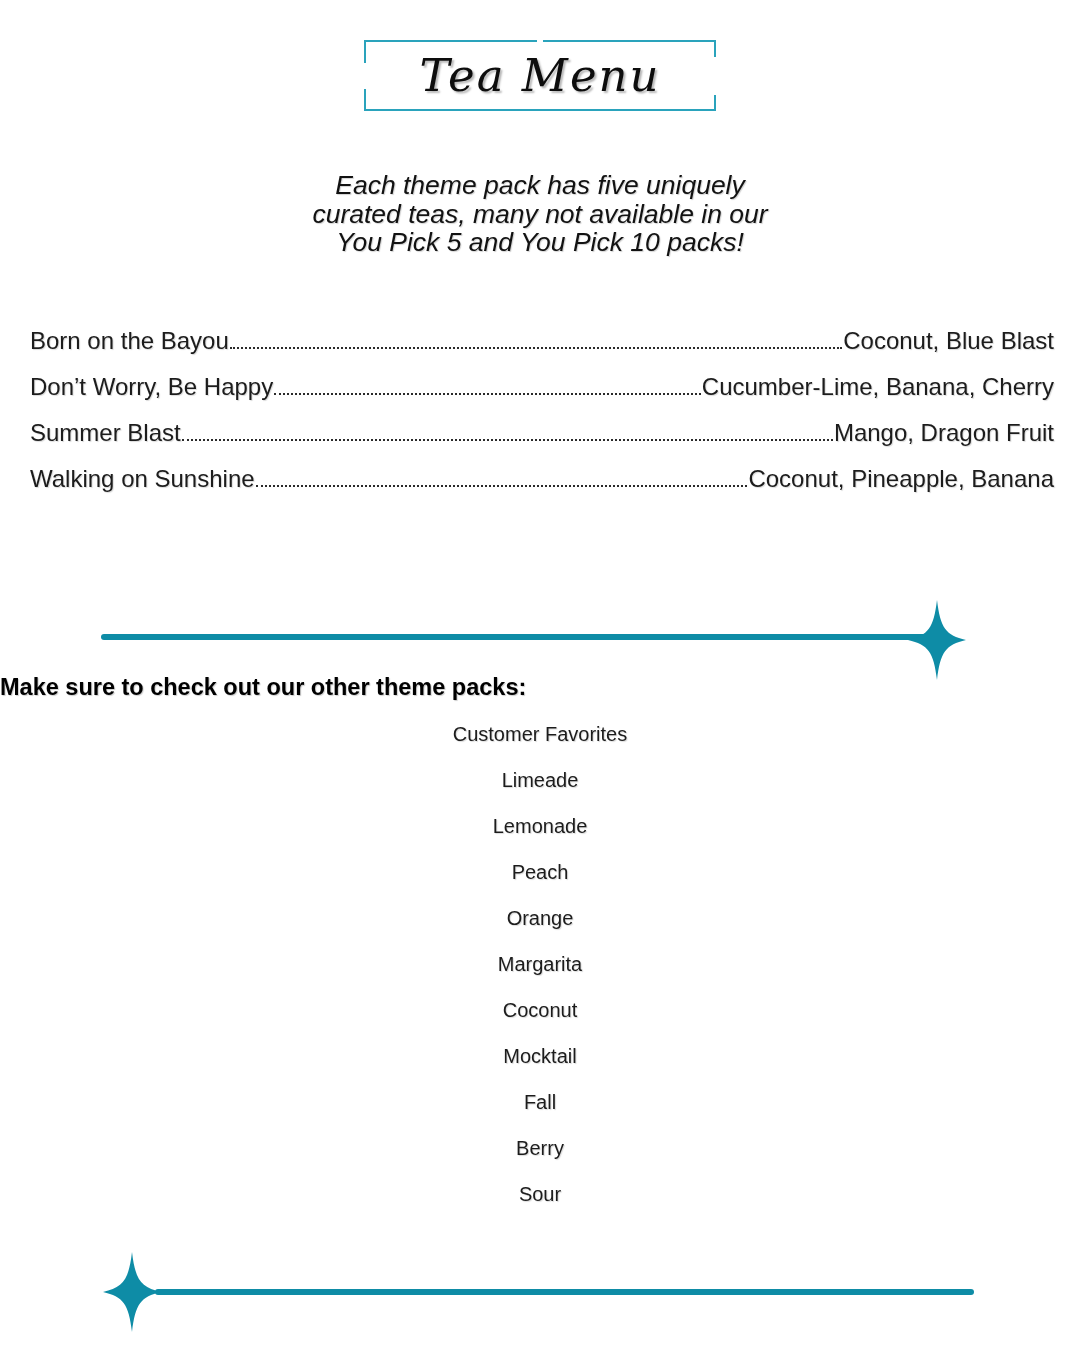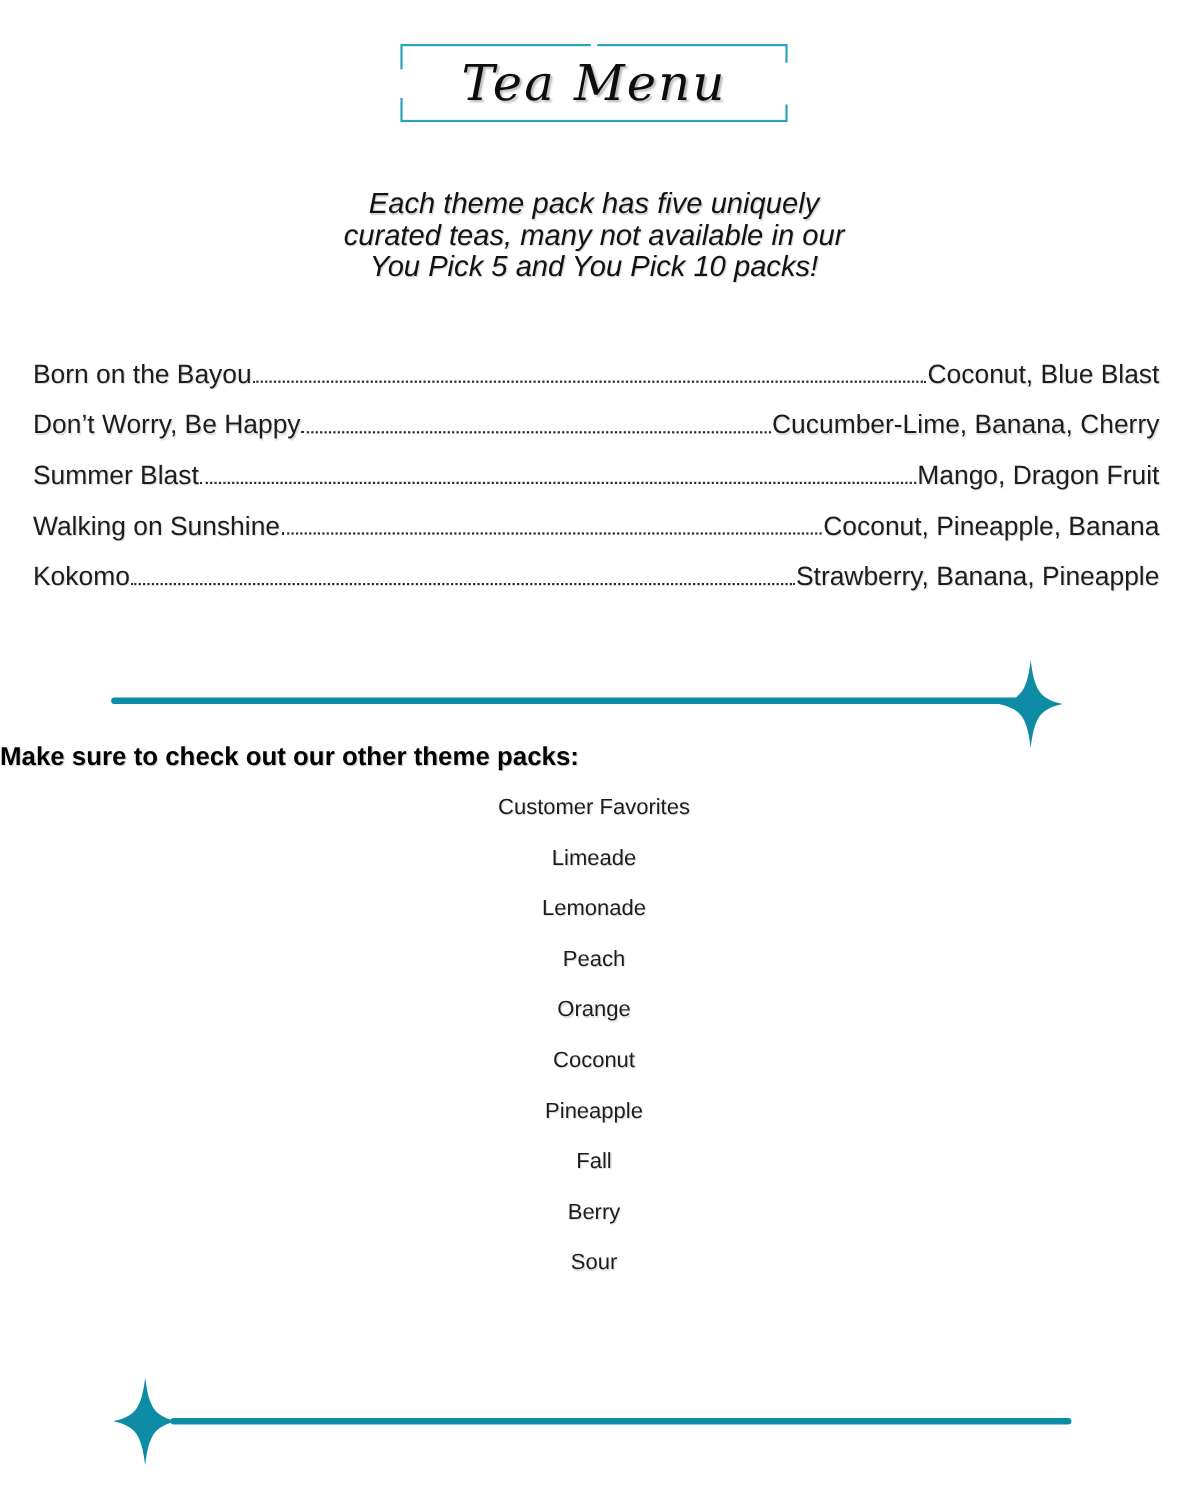--- a/index.html
+++ b/index.html
@@ -140,43 +140,39 @@
       <li class="menu-row">
         <span class="item-name">Summer Blast</span>
         <span class="dots"></span>
         <span class="item-flavors">Mango, Dragon Fruit</span>
       </li>
       <li class="menu-row">
         <span class="item-name">Walking on Sunshine</span>
         <span class="dots"></span>
         <span class="item-flavors">Coconut, Pineapple, Banana</span>
       </li>
-      <li class="menu-row">
-        <span class="item-name">Kokomo</span>
-        <span class="dots"></span>
-        <span class="item-flavors">Strawberry, Banana, Pineapple</span>
-      </li>
     </ul>
 
   <div class="divider-line line-top"></div>
   <div class="sparkle sparkle-top">
     <svg viewBox="0 0 24 24" preserveAspectRatio="none" aria-hidden="true">
       <path d="M12 0C13.4 8.4 15.6 10.6 24 12C15.6 13.4 13.4 15.6 12 24C10.6 15.6 8.4 13.4 0 12C8.4 10.6 10.6 8.4 12 0Z"></path>
     </svg>
   </div>
 
   <h2 class="packs-heading">Make sure to check out our other theme packs:</h2>
   <ul class="packs-list" id="packs-list">
       <li class="pack-item">Customer Favorites</li>
       <li class="pack-item">Limeade</li>
       <li class="pack-item">Lemonade</li>
       <li class="pack-item">Peach</li>
       <li class="pack-item">Orange</li>
+      <li class="pack-item">Margarita</li>
       <li class="pack-item">Coconut</li>
-      <li class="pack-item">Pineapple</li>
+      <li class="pack-item">Mocktail</li>
       <li class="pack-item">Fall</li>
       <li class="pack-item">Berry</li>
       <li class="pack-item">Sour</li>
     </ul>
 
   <div class="sparkle sparkle-bottom">
     <svg viewBox="0 0 24 24" preserveAspectRatio="none" aria-hidden="true">
       <path d="M12 0C13.4 8.4 15.6 10.6 24 12C15.6 13.4 13.4 15.6 12 24C10.6 15.6 8.4 13.4 0 12C8.4 10.6 10.6 8.4 12 0Z"></path>
     </svg>
   </div>

